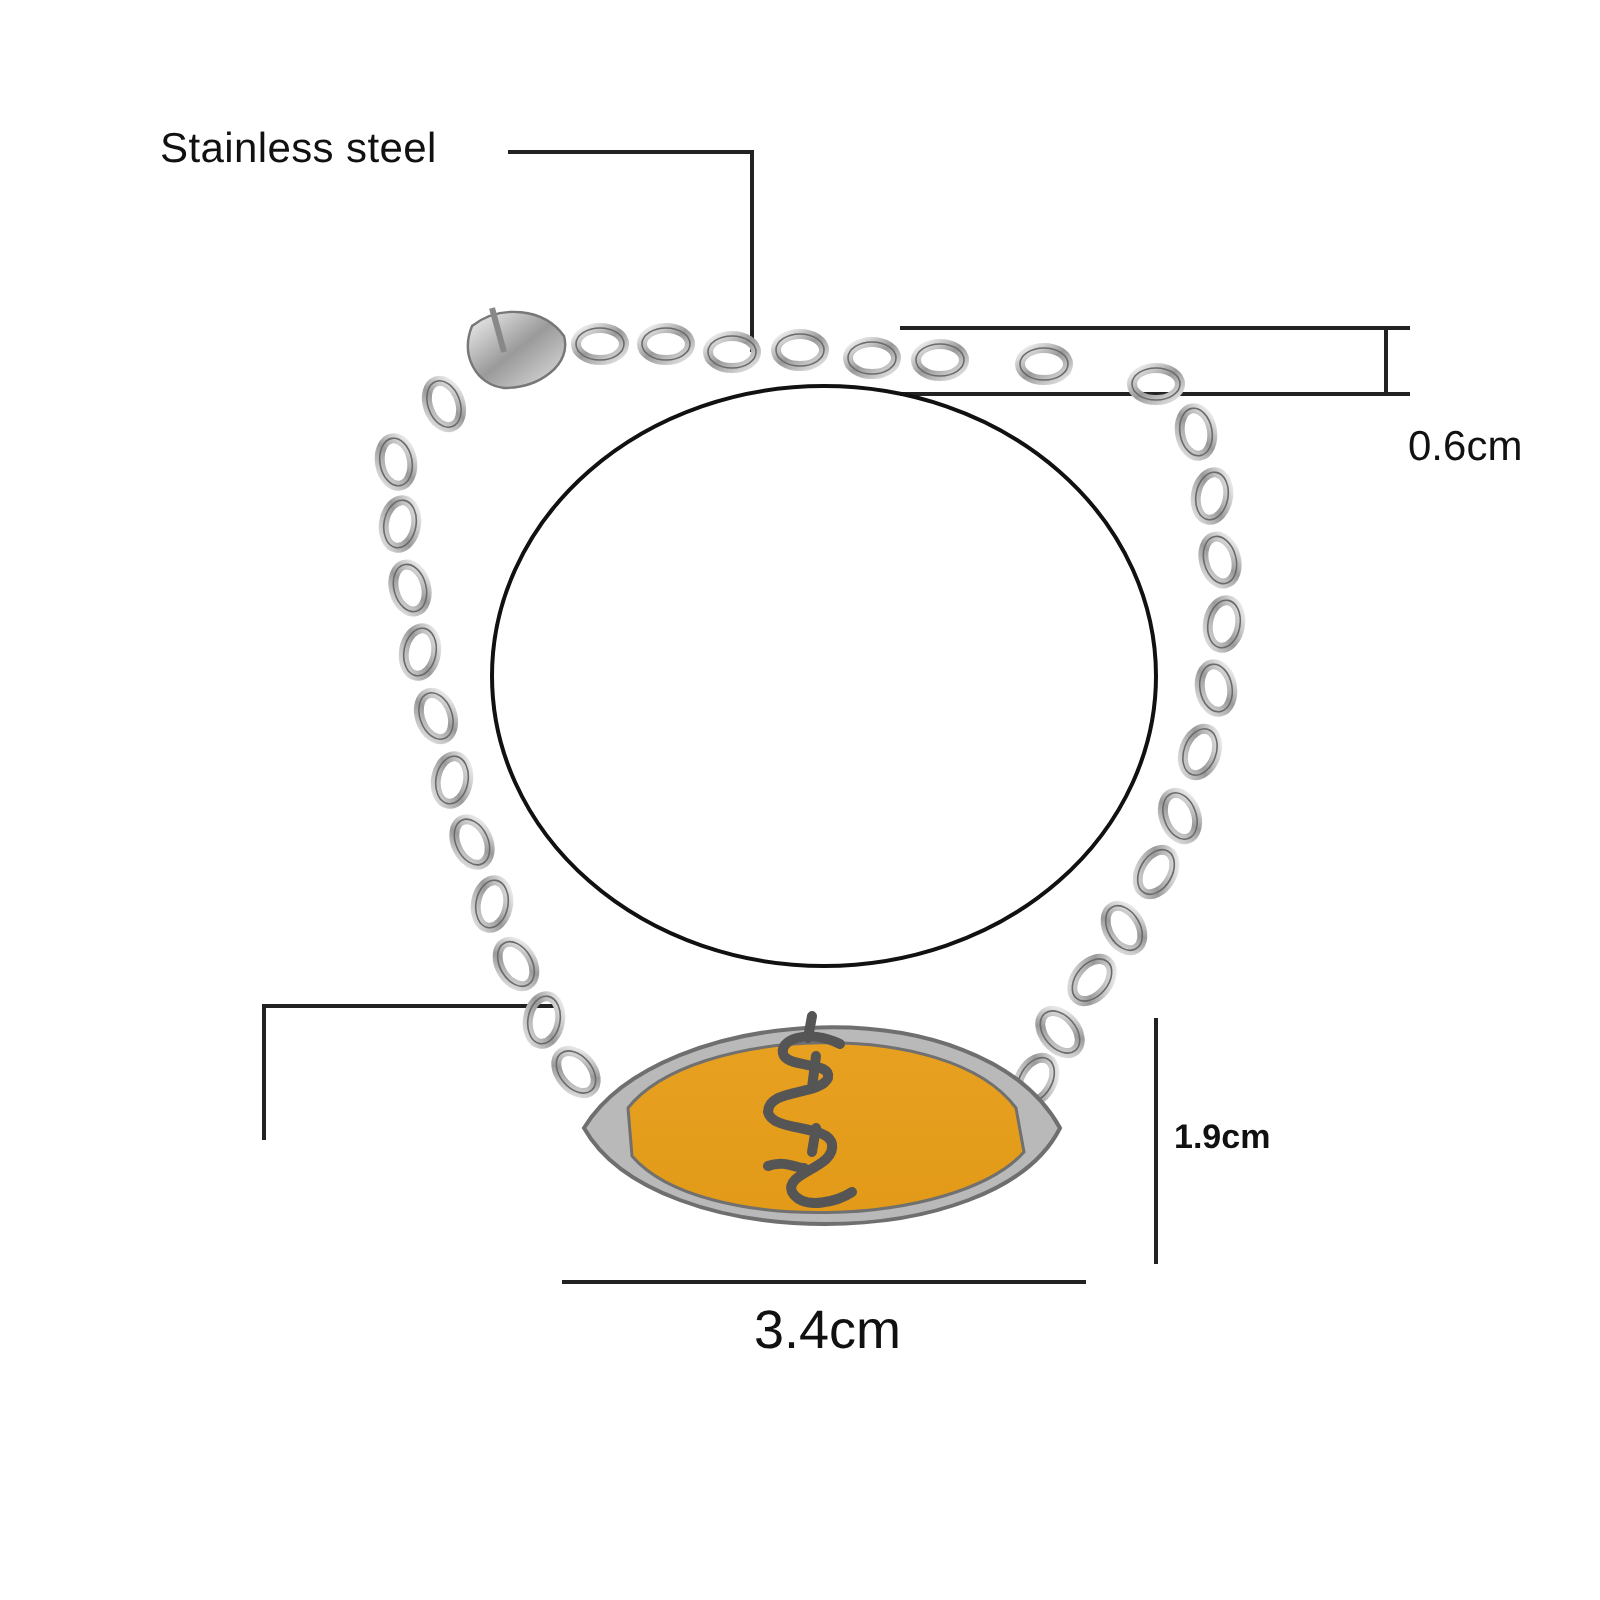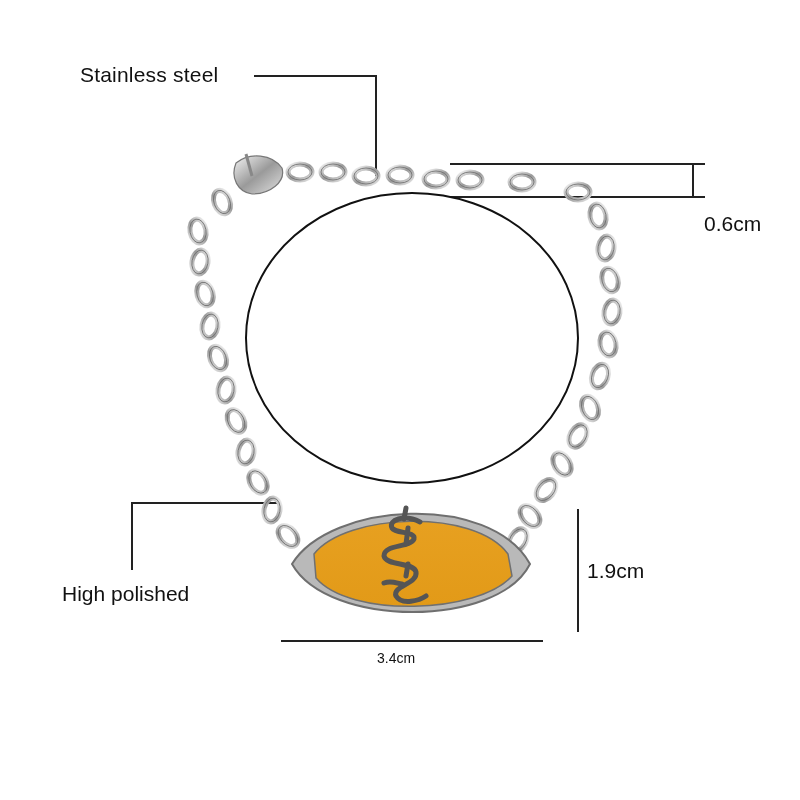--- a/index.html
+++ b/index.html
@@ -4,22 +4,22 @@
 <style>
   html, body { margin:0; padding:0; background:#ffffff; }
   body { width:800px; height:800px; position:relative; overflow:hidden;
          font-family:"Liberation Sans", sans-serif; color:#111; }
   .stage { position:absolute; left:0; top:16px; width:800px; height:800px; }
   .label { position:absolute; font-family:"Liberation Sans", sans-serif; color:#111; white-space:nowrap; }
   .lbl-steel { left:80px; top:47px; font-size:21px; letter-spacing:0.2px; }
   .lbl-width { left:704px; top:152px; font-size:21px;margin-top:44px; }
   .lbl-long  { left:345px; top:329px; font-size:23px; }
   .lbl-polish{ left:62px; top:566px; font-size:21px; }
-  .lbl-height{ left:587px; top:543px; font-size:21px; }
-  .lbl-plate { left:377px; top:634px; font-size:14px; }
+  .lbl-height{ left:587px; top:543px; font-size:17px;font-weight:bold; }
+  .lbl-plate { left:377px; top:634px; font-size:27px; }
   .lbl-weight{ left:514px; top:700px; font-size:31px; }
 </style>
 </head>
 <body>
 
 <div class="stage">
   <svg width="800" height="800" viewBox="0 0 800 800" xmlns="http://www.w3.org/2000/svg">
     <defs>
       <linearGradient id="metal" x1="0" y1="0" x2="1" y2="1">
         <stop offset="0" stop-color="#f4f4f4"></stop>
@@ -103,16 +103,15 @@
         <path d="M420,506 C404,498 388,504 392,512 C396,518 416,515 414,523 C410,532 384,528 384,540 C386,550 414,546 416,556 C418,568 392,570 396,580 C402,590 420,584 426,580"></path>
         <path d="M408,512 L406,528"></path>
         <path d="M408,548 L406,560"></path>
         <path d="M384,567 C392,564 398,568 402,568"></path>
       </g>
     </g>
   </svg>
 
   <span class="label lbl-steel">Stainless steel</span>
   <span class="label lbl-width">0.6cm</span>
-  <span class="label lbl-polish">High polished</span>
   <span class="label lbl-height">1.9cm</span>
   <span class="label lbl-plate">3.4cm</span>
 </div>
 
 </body></html>

